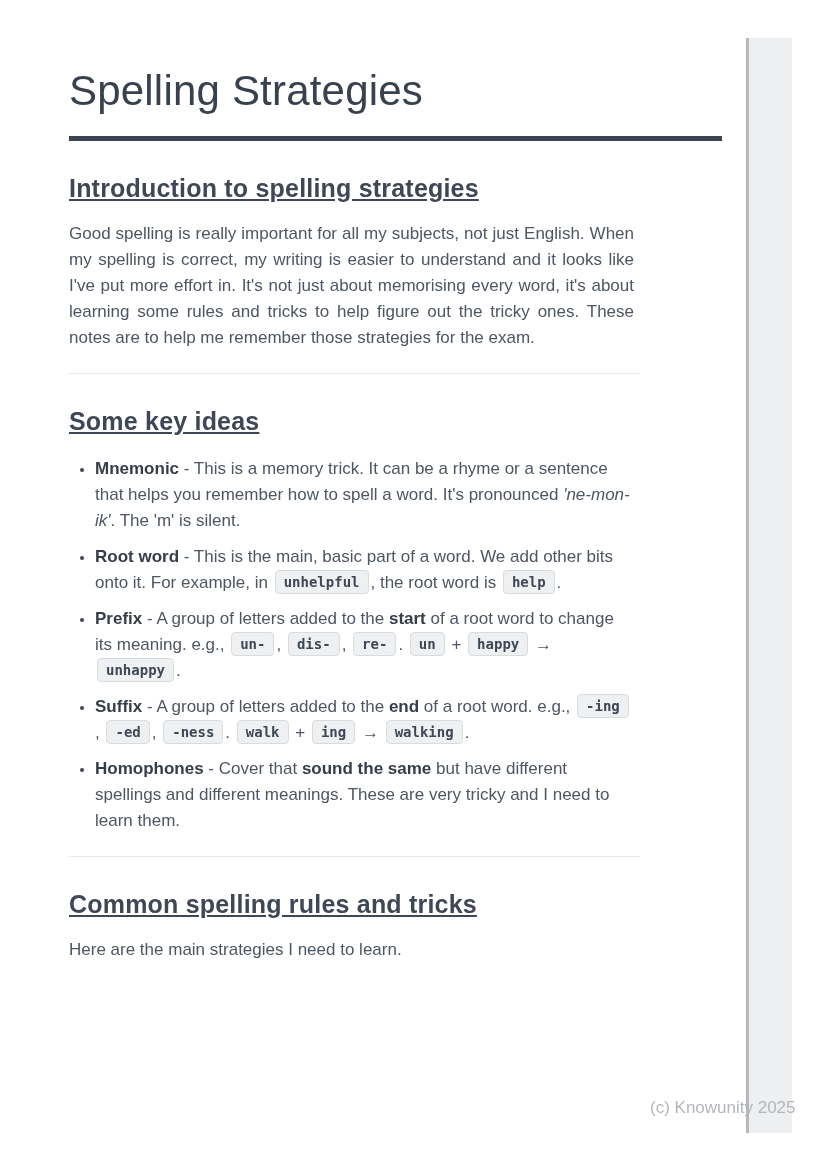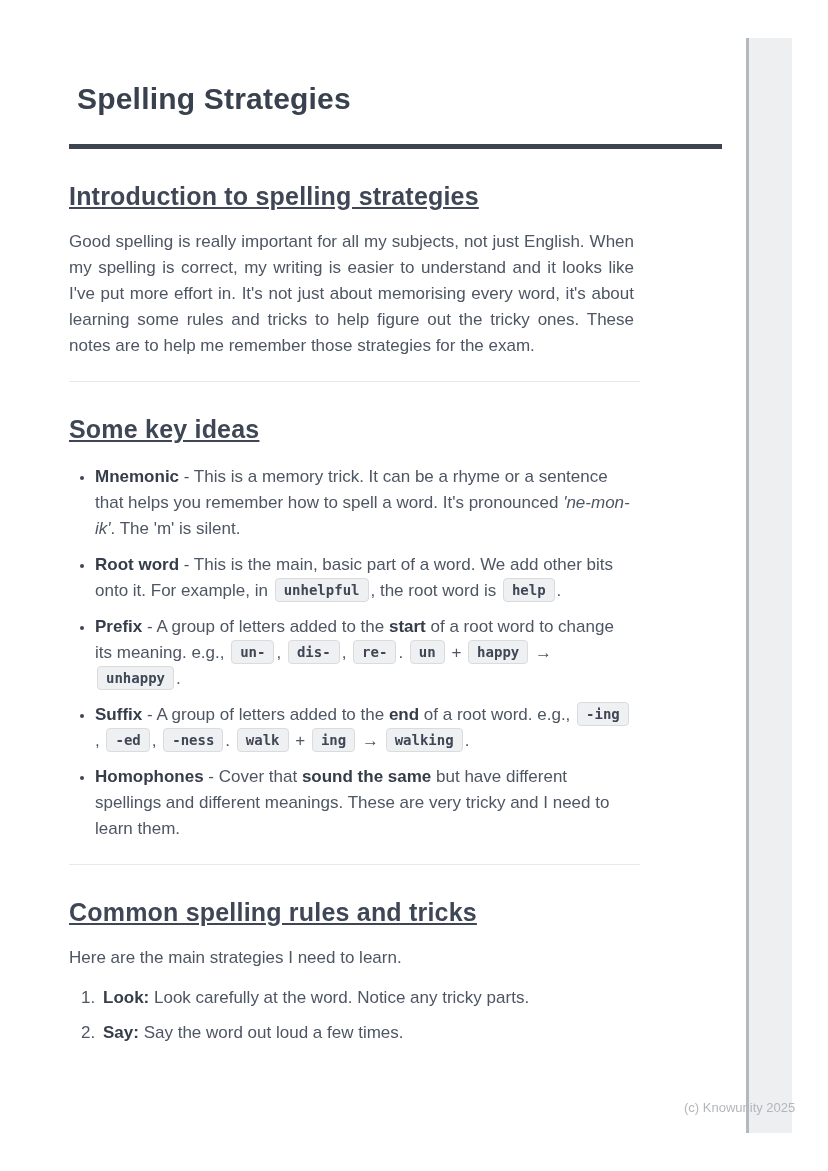--- a/index.html
+++ b/index.html
@@ -12,24 +12,24 @@
     font-family: "Liberation Sans", "DejaVu Sans", sans-serif;
     color: #4e5663;
   }
   .content {
     position: absolute;
     left: 69px;
     top: 64px;
     width: 653px;
   }
   .page-title {
-    margin: 8px;
-    font-size: 30px;
+    margin: 0;
+    font-size: 42px;
     line-height: 54px;
-    font-weight: bold;
+    font-weight: normal;
     color: #39414e;
     letter-spacing: 0.2px;
   }
   .title-rule {
     margin-top: 18px;
     width: 653px;
     height: 5px;
     background: #3b4450;
   }
   h2.section-heading {
@@ -93,23 +93,23 @@
     width: 46px;
     height: 1095px;
     background: #edeff1;
     border-left: 3px solid #b5b8bc;
     box-sizing: border-box;
     z-index: 1;
   }
   .copyright {
     position: absolute;
     top: 1101px;
-    left: 684px;
+    left: 650px;
     width: 100px;
-    font-size: 13px;
+    font-size: 17px;
     line-height: 14px;
     color: #b3b6ba;
     z-index: 2;
     white-space: nowrap;
   }
 </style>
 </head>
 <body>
 
 <div class="page">
@@ -135,24 +135,20 @@
         <li class="body-text"><span class="seg-bold">Suffix</span><span class="seg-text"> - A group of letters added to the </span><span class="seg-bold">end</span><span class="seg-text"> of a root word. e.g., </span><span class="seg-code">-ing</span><span class="seg-text">, </span><span class="seg-code">-ed</span><span class="seg-text">, </span><span class="seg-code">-ness</span><span class="seg-text">. </span><span class="seg-code">walk</span><span class="seg-text"> + </span><span class="seg-code">ing</span><span class="seg-text"> → </span><span class="seg-code">walking</span><span class="seg-text">.</span></li>
         <li class="body-text"><span class="seg-bold">Homophones</span><span class="seg-text"> - Cover that </span><span class="seg-bold">sound the same</span><span class="seg-text"> but have different spellings and different meanings. These are very tricky and I need to learn them.</span></li>
       </ul>
     </section>
 
     <hr class="divider">
 
     <section>
       <h2 class="section-heading">Common spelling rules and tricks</h2>
       <p class="body-text">Here are the main strategies I need to learn.</p>
-      <ol class="step-list">
-        <li class="body-text"><span class="seg-bold">Look:</span><span class="seg-text"> Look carefully at the word. Notice any tricky parts.</span></li>
-        <li class="body-text"><span class="seg-bold">Say:</span><span class="seg-text"> Say the word out loud a few times.</span></li>
-      </ol>
     </section>
 
   </main>
 
   <div class="page-edge"></div>
 
   <div class="copyright">(c) Knowunity 2025</div>
 
 </div>
 

